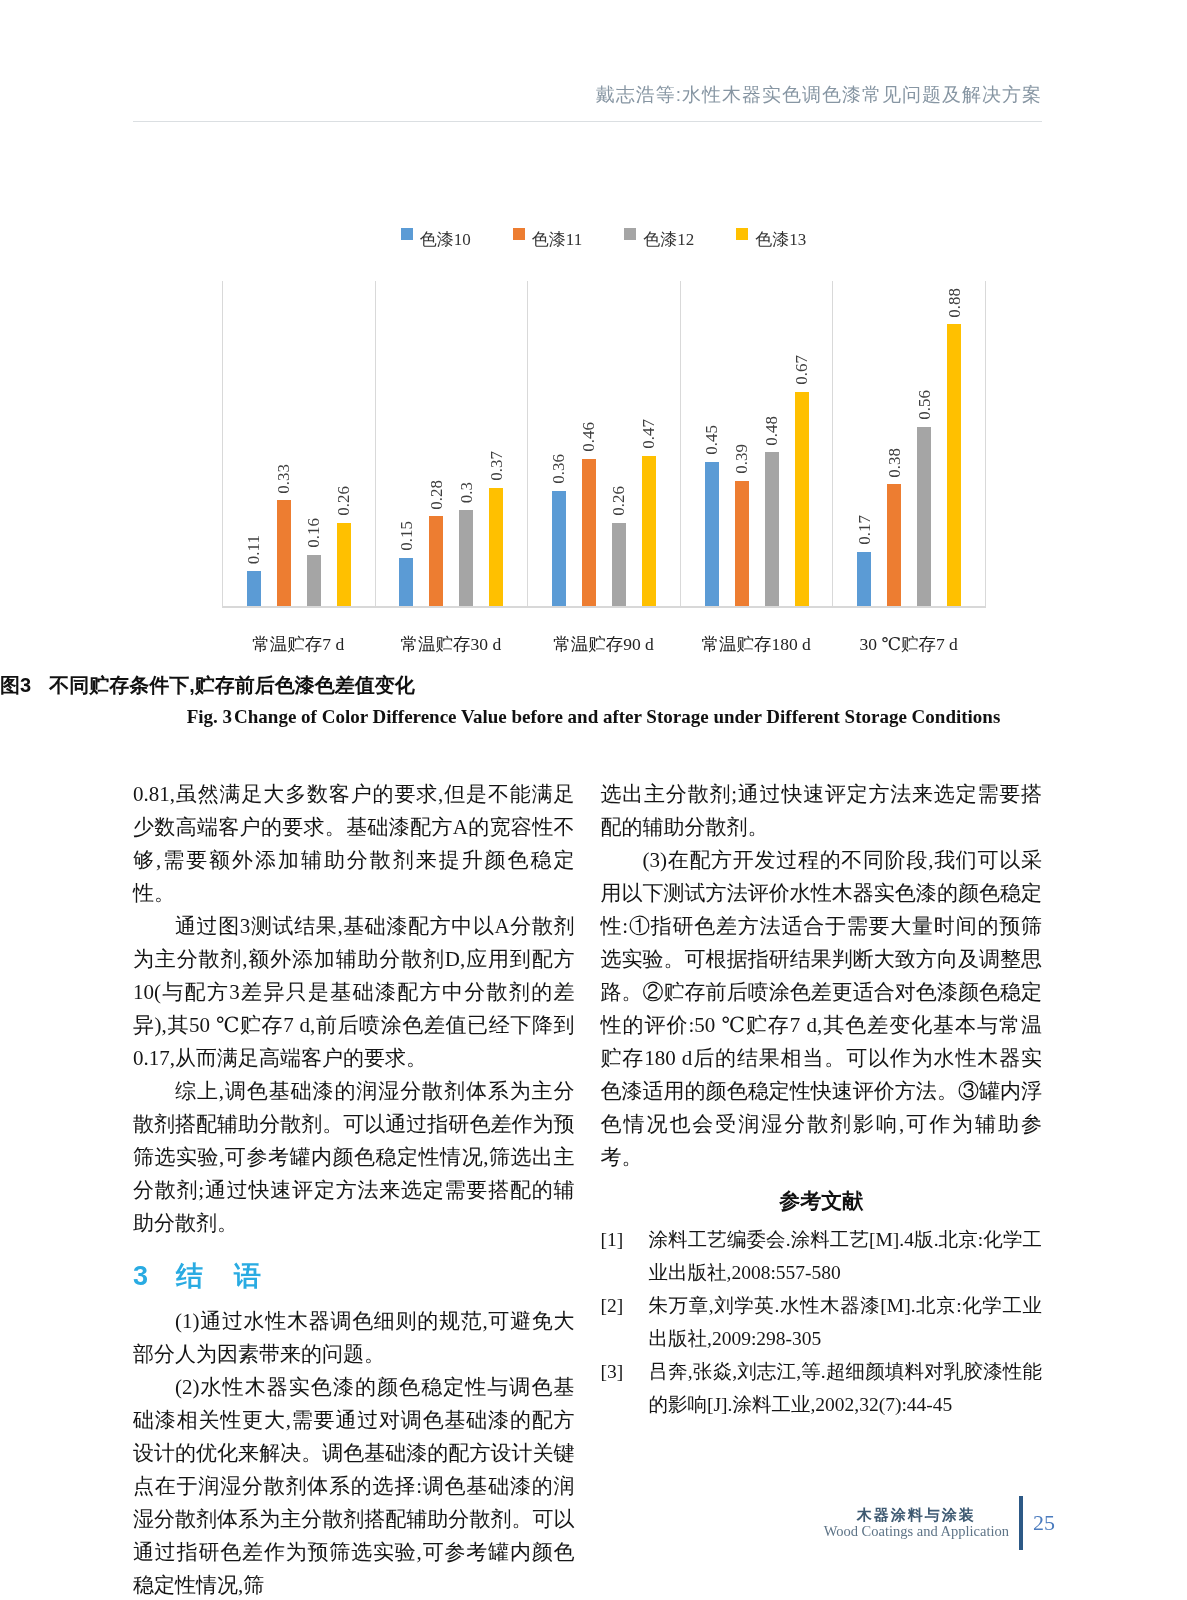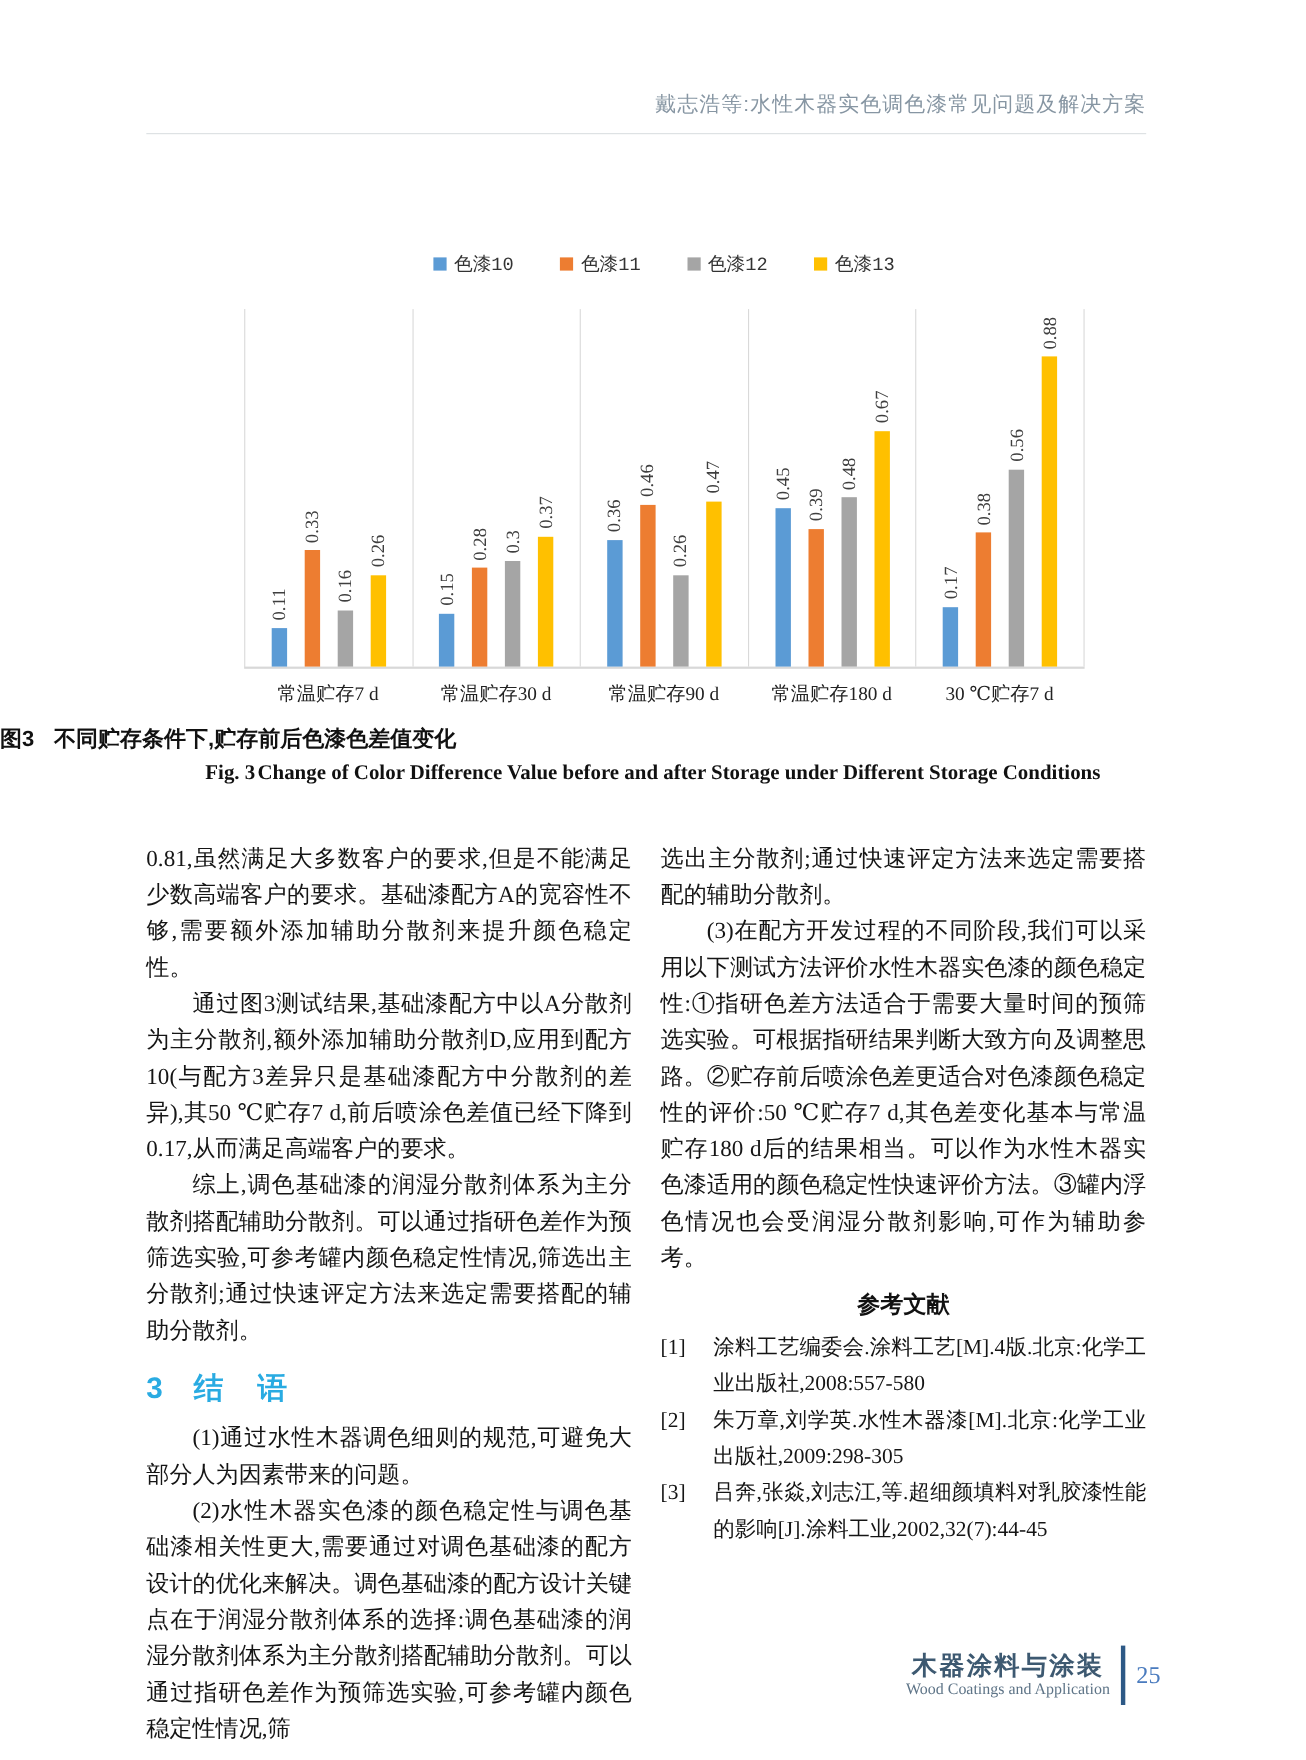--- a/index.html
+++ b/index.html
@@ -8,31 +8,31 @@
 
   
   .running-head{margin:0 145px 0 133px;padding-top:82px;padding-bottom:13px;
     border-bottom:1px solid #dbdfe2;text-align:right;
     font-family:"Liberation Sans","DejaVu Sans",sans-serif;
     font-size:19px;letter-spacing:1px;color:#8796a3;}
 
   
   .legend{margin-top:106px;width:763px;margin-left:222px;display:flex;justify-content:center;gap:42px;
     font-size:17px;color:#333;}
-  .legend-item{display:flex;align-items:center;gap:7px;font-family:Liberation Mono, monospace;}
+  .legend-item{display:flex;align-items:flex-start;gap:7px;}
   .swatch{width:12px;height:12px;display:inline-block;}
   .plot{margin-left:222px;margin-top:30px;width:763px;height:325px;display:flex;
     border-left:1.5px solid #d9d9d9;border-bottom:2.5px solid #d8d8d8;}
   .group{flex:1;display:flex;justify-content:center;align-items:flex-end;gap:13px;
     border-right:1.5px solid #d9d9d9;height:100%;}
   .barwrap{display:flex;flex-direction:column;align-items:center;justify-content:flex-end;height:100%;}
   .bar-label{writing-mode:vertical-rl;transform:rotate(180deg);font-size:17px;color:#3f3f3f;
     margin-bottom:7px;line-height:1;white-space:nowrap;}
   .bar{width:14px;}
-  .cats{margin-left:222px;width:763px;display:flex;padding-top:10px;}
+  .cats{margin-left:222px;width:763px;display:flex;padding-top:24px;}
   .cat{flex:1;text-align:center;font-size:17.5px;color:#222;}
 
   .caption-zh{margin-top:16px;text-align:left;font-family:"Liberation Sans","DejaVu Sans",sans-serif;
     font-weight:bold;font-size:20px;color:#111;}
   .caption-zh .cap-label{margin-right:18px;}
   .caption-en{margin-top:7px;text-align:center;font-weight:bold;font-size:19px;color:#111;}
   .caption-en .cap-label{margin-right:2px;}
 
   
   .columns{margin:50px 145px 0 133px;display:flex;gap:26px;}
@@ -54,21 +54,21 @@
   .logo{display:inline-block;text-align:center;}
   .logo-zh{font-family:"Liberation Sans","DejaVu Sans",sans-serif;font-weight:bold;font-size:17px;
     letter-spacing:2px;color:#1d4e89;line-height:1.2;}
   .logo-mark{font-size:9px;vertical-align:super;letter-spacing:0;}
   .logo-en{font-family:"Liberation Sans","DejaVu Sans",sans-serif;font-weight:bold;font-size:7.5px;
     letter-spacing:1.6px;color:#1d4e89;line-height:1.3;}
 
   
   .page-footer{position:absolute;right:132px;bottom:50px;display:flex;align-items:center;}
   .footer-text{text-align:center;margin-right:10px;}
-  .footer-zh{font-family:"Liberation Sans","DejaVu Sans",sans-serif;font-weight:bold;font-size:23px;
+  .footer-zh{font-family:"Liberation Sans","DejaVu Sans",sans-serif;font-weight:bold;font-size:15px;
     letter-spacing:2px;color:#3d5971;line-height:1.15;}
   .footer-en{font-size:14.5px;color:#5e7487;line-height:1.2;}
   .footer-bar{width:4px;height:54px;background:#2d5986;margin-right:10px;}
   .footer-num{font-size:22px;color:#4a7bbe;}
 </style>
 </head>
 <body>
 
 <div class="page">
 

